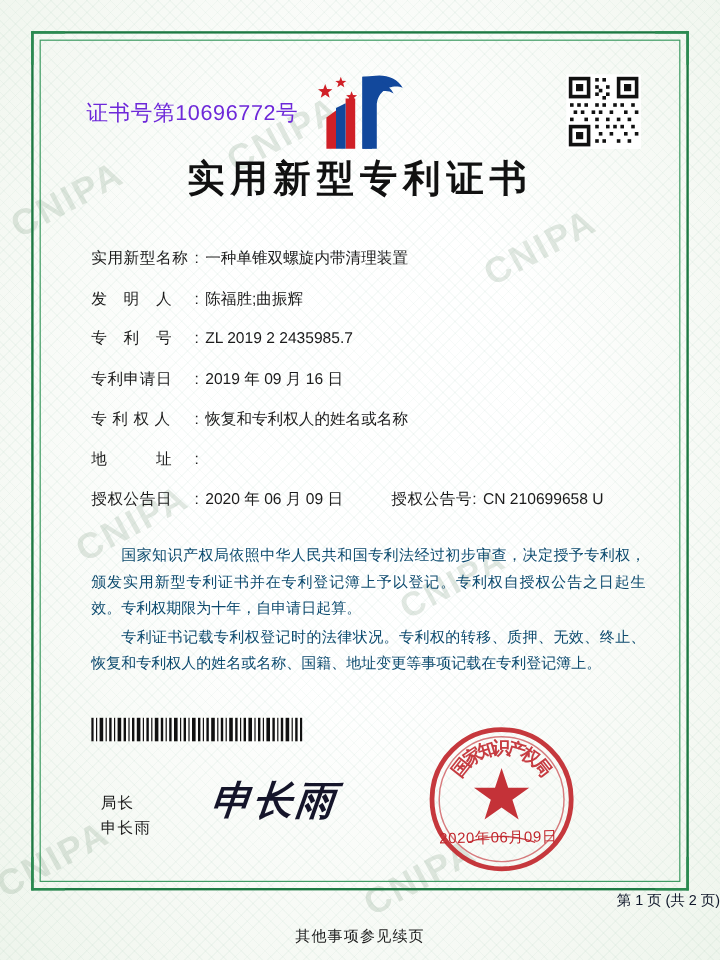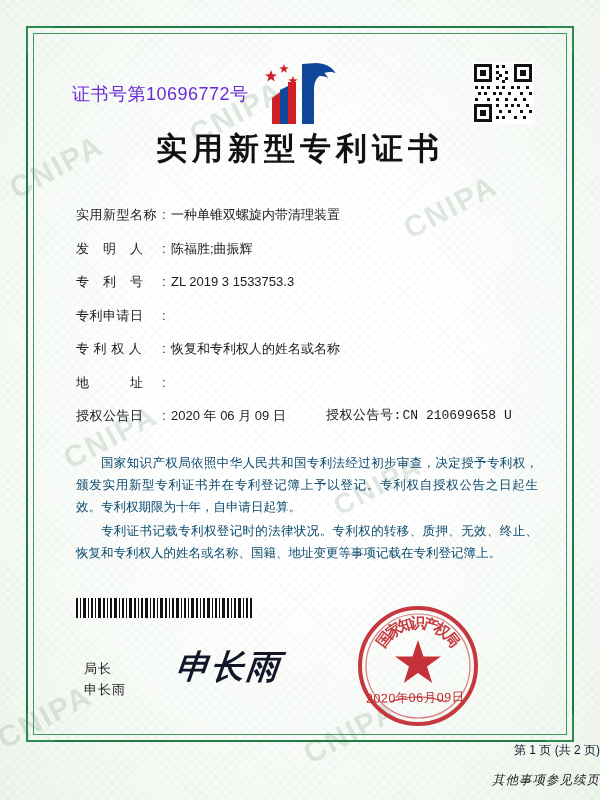--- a/index.html
+++ b/index.html
@@ -130,21 +130,21 @@
   }
   .f-colon {
     flex: 0 0 9px;
   }
   .f-value {
     flex: 1 1 auto;
   }
   .f-value.two-line { max-width: 330px; }
   .row-split { display: flex; width: 100%; }
   .row-split .left { display: flex; flex: 0 0 250px; align-items: center; }
-  .row-split .right { display: flex; flex: 1 1 auto; font-family: Liberation Mono, monospace; }
+  .row-split .right { display: flex; flex: 1 1 auto; }
   .row-split .right .f-label { width: auto; flex: 0 0 auto; }
 
   .para {
     position: absolute;
     left: 76px;
     right: 62px;
     font-size: 12.5px;
     line-height: 22px;
     color: #0c4a6e;
     text-align: justify;
@@ -205,25 +205,24 @@
     left: 0; right: 0;
     top: 742px;
     text-align: right;
     font-size: 12px;
     color: #0f172a;
   }
   .footer-note {
     position: absolute;
     left: 0; right: 0;
     top: 772px;
-    text-align: right;
+    text-align: center;
     font-size: 12.5px;
     color: #1b1b1b;
     letter-spacing: 1px;
-    font-style: italic;
   }
 </style>
 </head>
 <body>
 
 <div class="page">
   <div class="bg-tint"></div>
 
   <div class="wm wm1">CNIPA</div>
   <div class="wm wm2">CNIPA</div>
@@ -329,25 +328,26 @@
       <span class="f-value">一种单锥双螺旋内带清理装置</span>
     </div>
     <div class="field">
       <span class="f-label">发　明　人</span>
       <span class="f-colon">:</span>
       <span class="f-value">陈福胜;曲振辉</span>
     </div>
     <div class="field">
       <span class="f-label">专　利　号</span>
       <span class="f-colon">:</span>
-      <span class="f-value">ZL 2019 3 1533753.3</span>
+      <span class="f-value">ZL 2019 2 2435985.7</span>
     </div>
     <div class="field">
       <span class="f-label">专利申请日</span>
       <span class="f-colon">:</span>
+      <span class="f-value">2019 年 09 月 16 日</span>
     </div>
     <div class="field">
       <span class="f-label">专 利 权 人</span>
       <span class="f-colon">:</span>
       <span class="f-value">恢复和专利权人的姓名或名称</span>
     </div>
     <div class="field">
       <span class="f-label">地　　　址</span>
       <span class="f-colon">:</span>
     </div>

